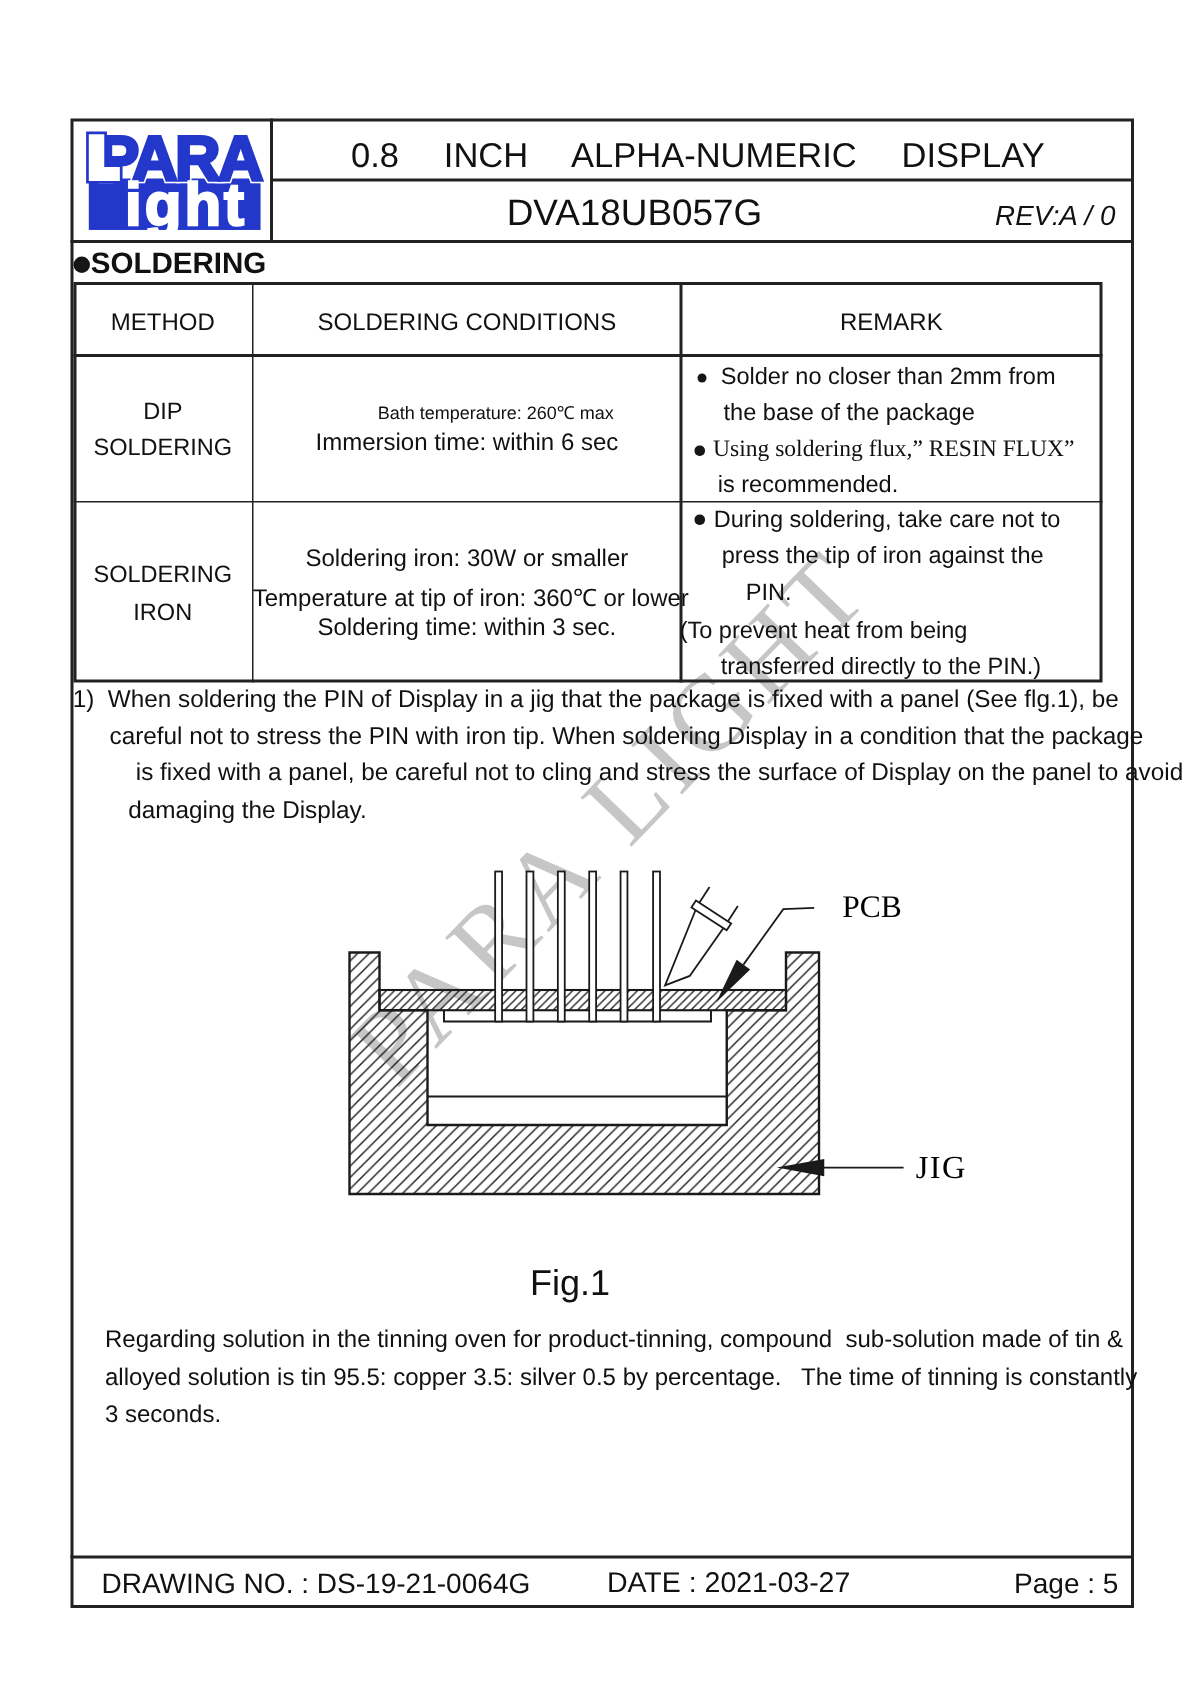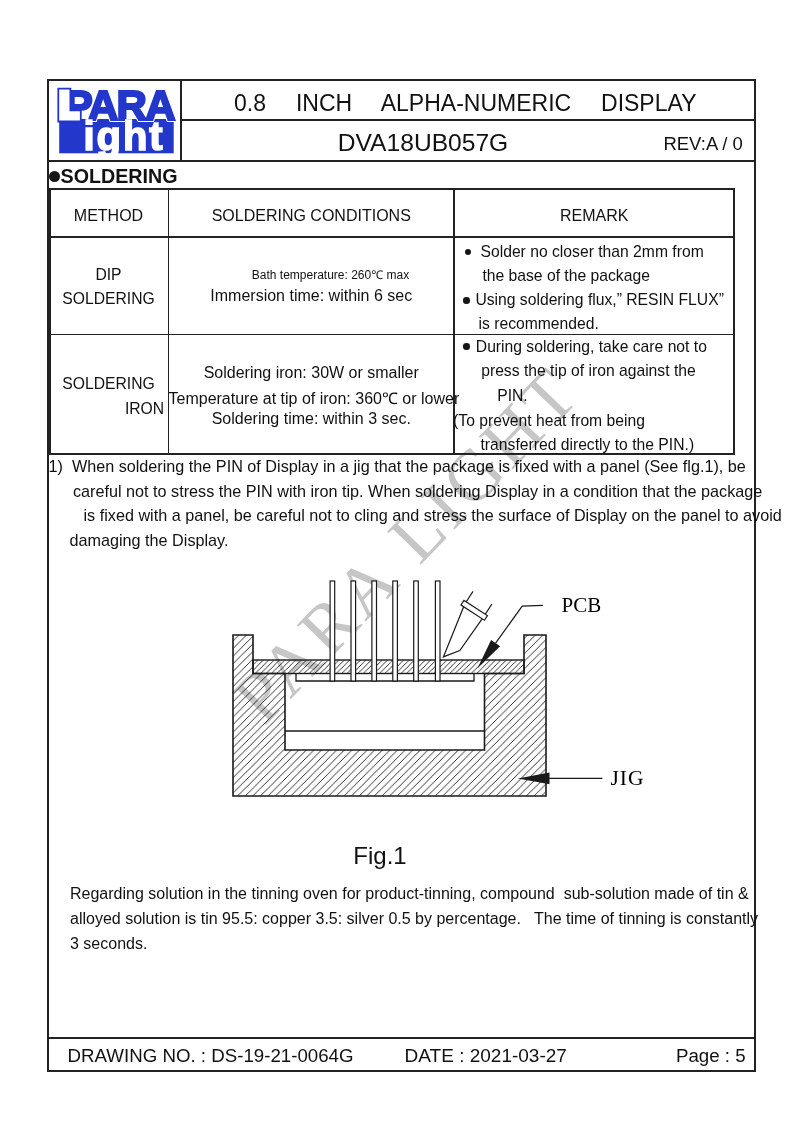--- a/index.html
+++ b/index.html
@@ -29,21 +29,21 @@
 <svg class="abs" style="left:48.5px;top:81px;" width="132" height="78" viewBox="0 0 132 78">
   <rect x="10.2" y="38" width="114.5" height="34.3" fill="#2337cb"></rect>
   <text x="15.8" y="39.2" font-family="Liberation Sans" font-size="42" font-weight="bold" letter-spacing="-1.7" fill="#2337cb" stroke="#fff" stroke-width="4.2" paint-order="stroke" style="paint-order:stroke">PARA</text>
   <text x="15.8" y="39.2" font-family="Liberation Sans" font-size="42" font-weight="bold" letter-spacing="-1.7" fill="#2337cb" stroke="#2337cb" stroke-width="2.2" paint-order="stroke" style="paint-order:stroke">PARA</text>
   <path d="M9.3,7.6 L21.4,7.6 L21.4,29.4 L31.8,29.4 L31.8,40.5 L9.3,40.5 Z" fill="#fff" stroke="#2337cb" stroke-width="1.8"></path>
   <text x="34.4" y="68.8" font-family="Liberation Sans" font-size="40" font-weight="bold" letter-spacing="2" fill="#fff" stroke="#fff" stroke-width="1.6" paint-order="stroke" style="paint-order:stroke">ight</text>
 </svg>
 
 <div class="abs ctr" style="left:178px;top:90px;width:574.5px;font-size:23px;word-spacing:23.5px;">0.8 INCH ALPHA-NUMERIC DISPLAY</div>
 <div class="abs ctr" style="left:223px;top:129px;width:400px;font-size:24.6px;">DVA18UB057G</div>
-<div class="abs" style="left:663.4px;top:132.8px;font-size:18.5px;">REV:A / 0</div>
+<div class="abs" style="left:663.4px;top:132.8px;font-size:18.5px;font-style:italic;">REV:A / 0</div>
 
 <div class="abs" style="left:48.5px;top:171px;width:11px;height:11px;border-radius:50%;background:#161616;"></div>
 <div class="abs" style="left:60.5px;top:164.8px;font-size:19.7px;font-weight:bold;">SOLDERING</div>
 
 <div class="abs" style="left:48.5px;top:188px;width:686px;height:267px;border:2px solid #222;box-sizing:border-box;"></div>
 <div class="ln" style="left:167.8px;top:188px;width:1.5px;height:267px;"></div>
 <div class="ln" style="left:453.2px;top:188px;width:1.5px;height:267px;"></div>
 <div class="ln" style="left:48.5px;top:236.2px;width:686px;height:1.5px;"></div>
 <div class="ln" style="left:48.5px;top:333.7px;width:686px;height:1.5px;"></div>
 
@@ -54,42 +54,42 @@
 <div class="cell ctr" style="left:48.5px;top:265.7px;width:120px;">DIP</div>
 <div class="cell ctr" style="left:48.5px;top:290.4px;width:120px;">SOLDERING</div>
 
 <div class="cell ctr" style="left:168.5px;top:265.6px;width:324px;font-size:12px;">Bath temperature: 260℃ max</div>
 <div class="cell ctr" style="left:168.5px;top:287.2px;width:285.5px;font-size:16px;">Immersion time: within 6 sec</div>
 
 <div class="blt" style="left:464.7px;top:248.6px;"></div>
 <div class="cell" style="left:480.5px;top:242.7px;">Solder no closer than 2mm from</div>
 <div class="cell" style="left:482.4px;top:266.9px;">the base of the package</div>
 <div class="blt" style="left:463.1px;top:297px;"></div>
-<div class="cell" style="left:475.4px;top:291.1px;">Using soldering flux,” RESIN FLUX”</div>
+<div class="cell" style="left:475.4px;top:291.1px;font-family:Liberation Serif, serif;">Using soldering flux,” RESIN FLUX”</div>
 <div class="cell" style="left:478.5px;top:315.3px;">is recommended.</div>
 
 <div class="cell ctr" style="left:48.5px;top:375.2px;width:120px;">SOLDERING</div>
-<div class="cell ctr" style="left:48.5px;top:399.9px;width:120px;padding-left:36px;">IRON</div>
+<div class="cell ctr" style="left:48.5px;top:399.9px;width:120px;">IRON</div>
 
 <div class="cell ctr" style="left:168.5px;top:364.1px;width:285.5px;font-size:16px;">Soldering iron: 30W or smaller</div>
 <div class="cell ctr" style="left:168.5px;top:387px;width:285.5px;font-size:16px;">Temperature at tip of iron: 360℃ or lower</div>
 <div class="cell ctr" style="left:168.5px;top:409.9px;width:285.5px;font-size:16px;">Soldering time: within 3 sec.</div>
 
 <div class="blt" style="left:463.3px;top:343.4px;"></div>
 <div class="cell" style="left:475.8px;top:337.6px;">During soldering, take care not to</div>
 <div class="cell" style="left:481.2px;top:362.3px;">press the tip of iron against the</div>
 <div class="cell" style="left:481.2px;top:387px;margin-left:16px;">PIN.</div>
 <div class="cell" style="left:453.1px;top:411.7px;">(To prevent heat from being</div>
 <div class="cell" style="left:480.5px;top:436.4px;">transferred directly to the PIN.)</div>
 
 <div class="abs para" style="left:48.5px;top:453.8px;width:710px;font-size:16.2px;line-height:24.7px;">
 <div>1)&nbsp;&nbsp;When soldering the PIN of Display in a jig that the package is fixed with a panel (See flg.1), be</div>
 <div style="padding-left:24.5px;">careful not to stress the PIN with iron tip. When soldering Display in a condition that the package</div>
-<div style="padding-left:25px;margin-left:10px;">is fixed with a panel, be careful not to cling and stress the surface of Display on the panel to avoid</div>
-<div style="padding-left:21px;">damaging the Display.</div>
+<div style="padding-left:42px;">is fixed with a panel, be careful not to cling and stress the surface of Display on the panel to avoid</div>
+<div style="padding-left:21px;margin-left:16px;">damaging the Display.</div>
 </div>
 
 <svg class="abs" style="left:0;top:0;" width="794" height="1123" viewBox="0 0 794 1123">
   <defs>
     <pattern id="h1" patternUnits="userSpaceOnUse" width="7.6" height="7.6">
       <path d="M-1.9,1.9 L1.9,-1.9 M-1.9,9.5 L9.5,-1.9 M5.7,9.5 L9.5,5.7" stroke="#1c1c1c" stroke-width="0.9" fill="none"></path>
     </pattern>
     <pattern id="h2" patternUnits="userSpaceOnUse" width="5.4" height="5.4">
       <path d="M-1.35,1.35 L1.35,-1.35 M-1.35,6.75 L6.75,-1.35 M4.05,6.75 L6.75,4.05" stroke="#1c1c1c" stroke-width="0.9" fill="none"></path>
     </pattern>

